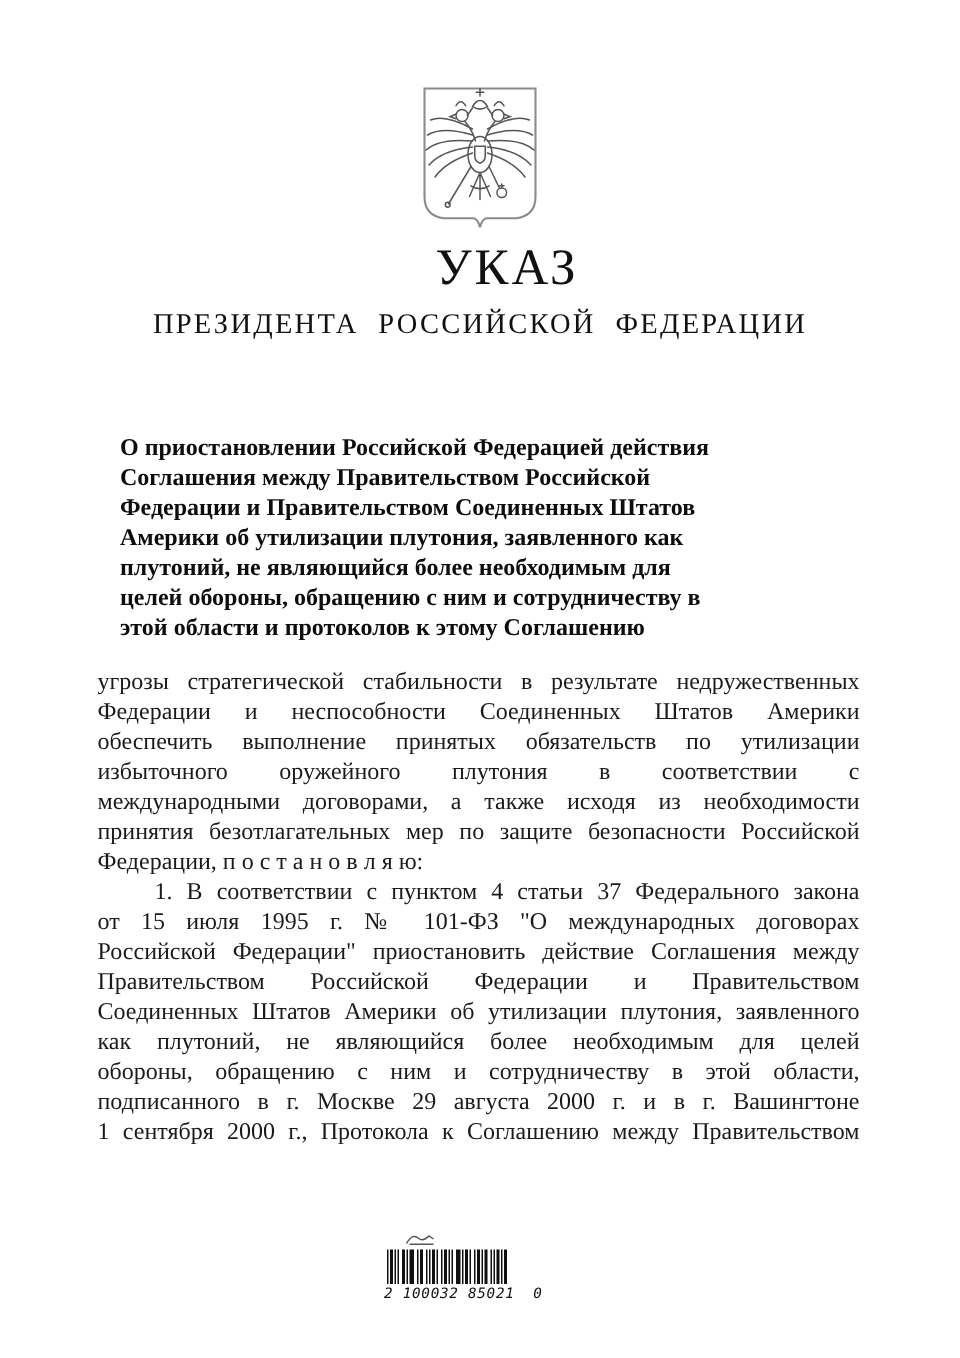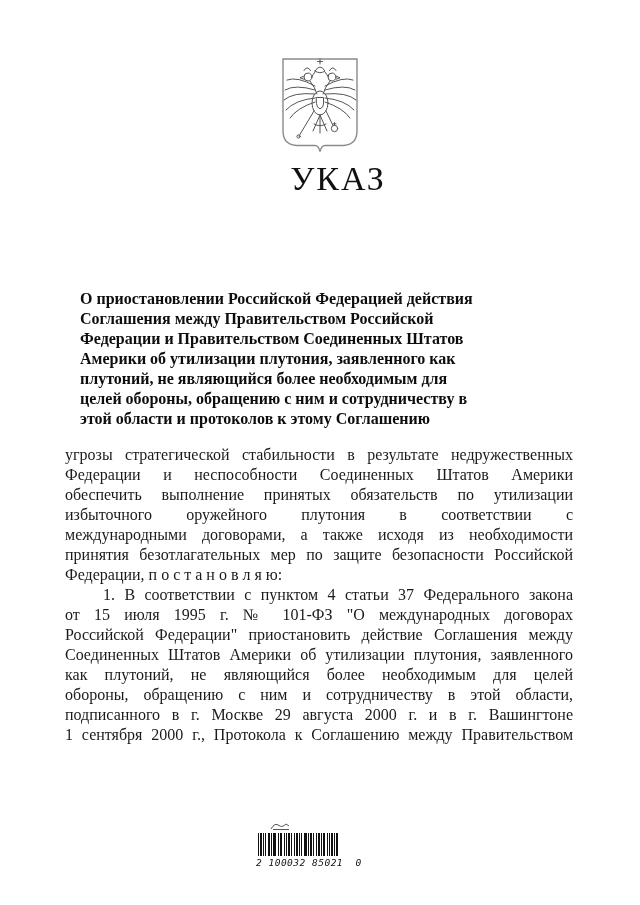--- a/index.html
+++ b/index.html
@@ -128,20 +128,21 @@
 
         <path d="M49,55 L56,69.5"></path>
         <circle cx="57.5" cy="72.5" r="3.2"></circle>
         <path d="M57.5,69.2 v-2.6 M56,67.8 h3"></path>
       </g>
     </svg>
   </div>
 
   <div class="ukaz">УКАЗ</div>
 
+  <div class="subtitle">ПРЕЗИДЕНТА РОССИЙСКОЙ ФЕДЕРАЦИИ</div>
 
   <div class="decree-title">
       <div class="title-line">О приостановлении Российской Федерацией действия</div>
       <div class="title-line">Соглашения между Правительством Российской</div>
       <div class="title-line">Федерации и Правительством Соединенных Штатов</div>
       <div class="title-line">Америки об утилизации плутония, заявленного как</div>
       <div class="title-line">плутоний, не являющийся более необходимым для</div>
       <div class="title-line">целей обороны, обращению с ним и сотрудничеству в</div>
       <div class="title-line">этой области и протоколов к этому Соглашению</div>
     </div>
@@ -153,20 +154,21 @@
         <div class="line">обеспечить выполнение принятых обязательств по утилизации</div>
         <div class="line">избыточного оружейного плутония в соответствии с</div>
         <div class="line">международными договорами, а также исходя из необходимости</div>
         <div class="line">принятия безотлагательных мер по защите безопасности Российской</div>
         <div class="line last">Федерации, п о с т а н о в л я ю:</div>
       </div>
       <div class="paragraph">
         <div class="line indent">1. В соответствии с пунктом 4 статьи 37 Федерального закона</div>
         <div class="line">от 15 июля 1995 г. № 101-ФЗ "О международных договорах</div>
         <div class="line">Российской Федерации" приостановить действие Соглашения между</div>
+        <div class="line">Правительством Российской Федерации и Правительством</div>
         <div class="line">Соединенных Штатов Америки об утилизации плутония, заявленного</div>
         <div class="line">как плутоний, не являющийся более необходимым для целей</div>
         <div class="line">обороны, обращению с ним и сотрудничеству в этой области,</div>
         <div class="line">подписанного в г. Москве 29 августа 2000 г. и в г. Вашингтоне</div>
         <div class="line">1 сентября 2000 г., Протокола к Соглашению между Правительством</div>
       </div>
     </div>
 
   <div class="barcode-block">
     <svg class="barcode-mark" width="26" height="13" viewBox="0 0 26 13" xmlns="http://www.w3.org/2000/svg">

